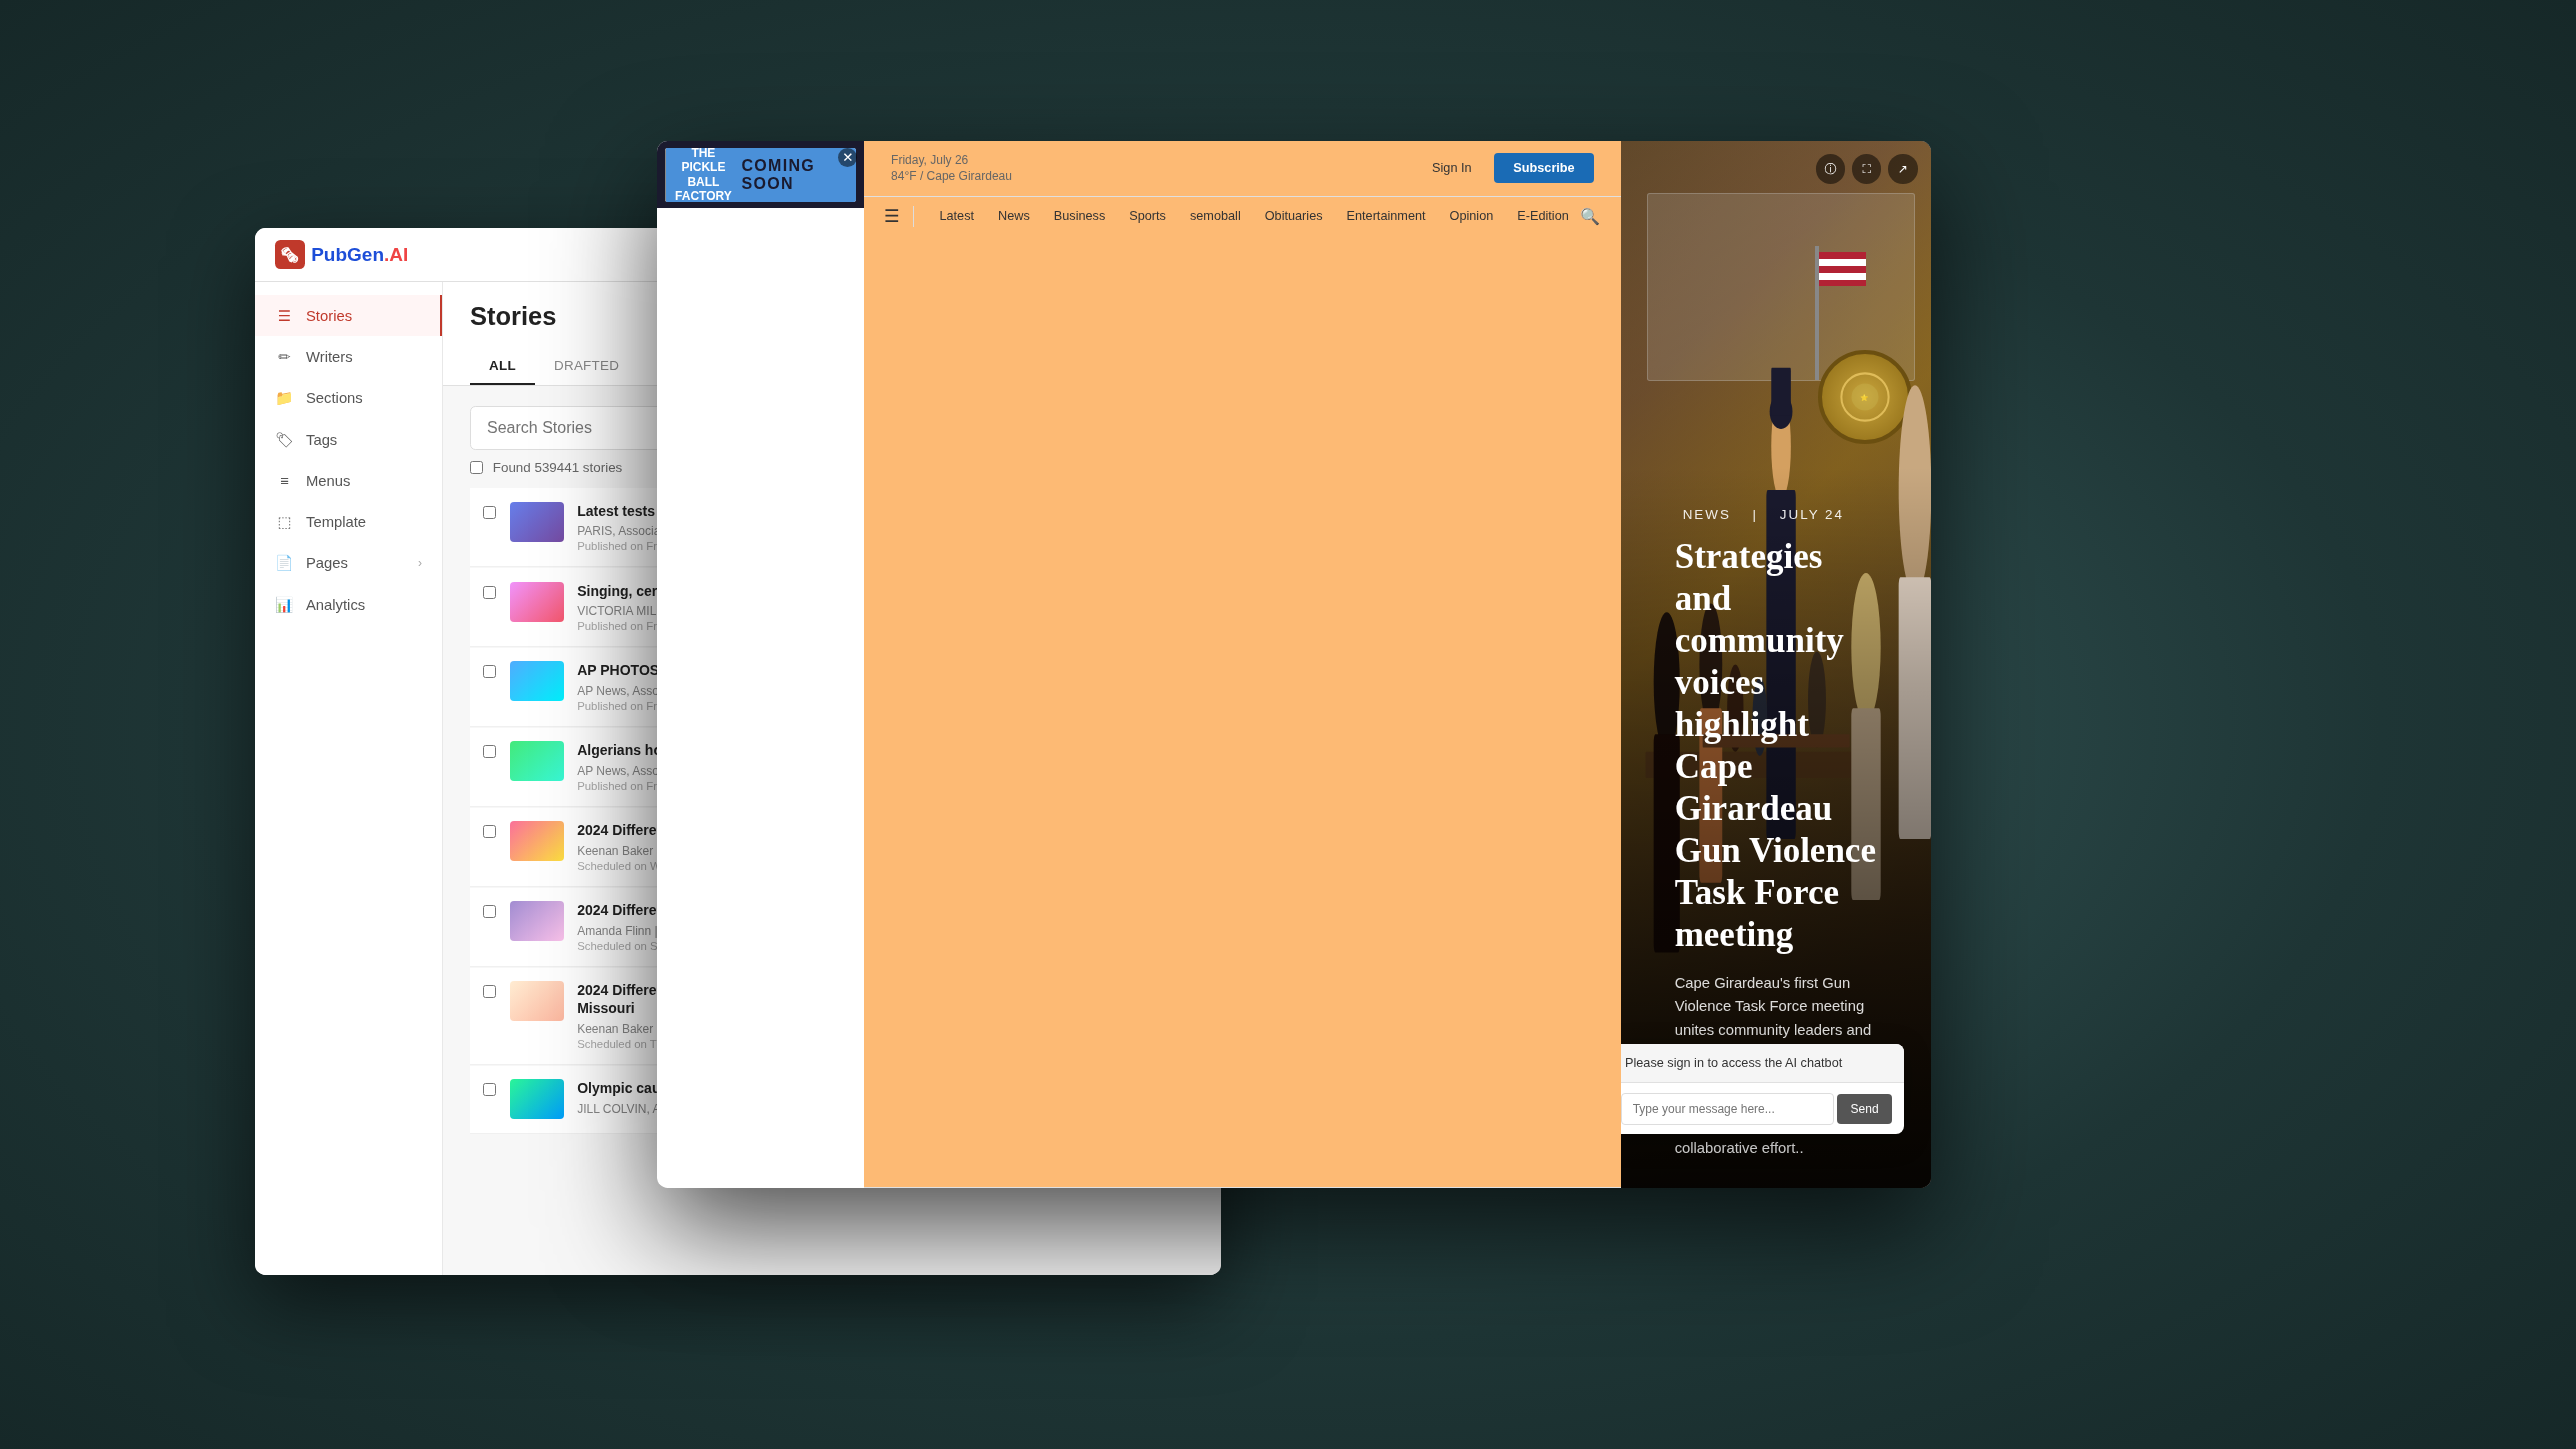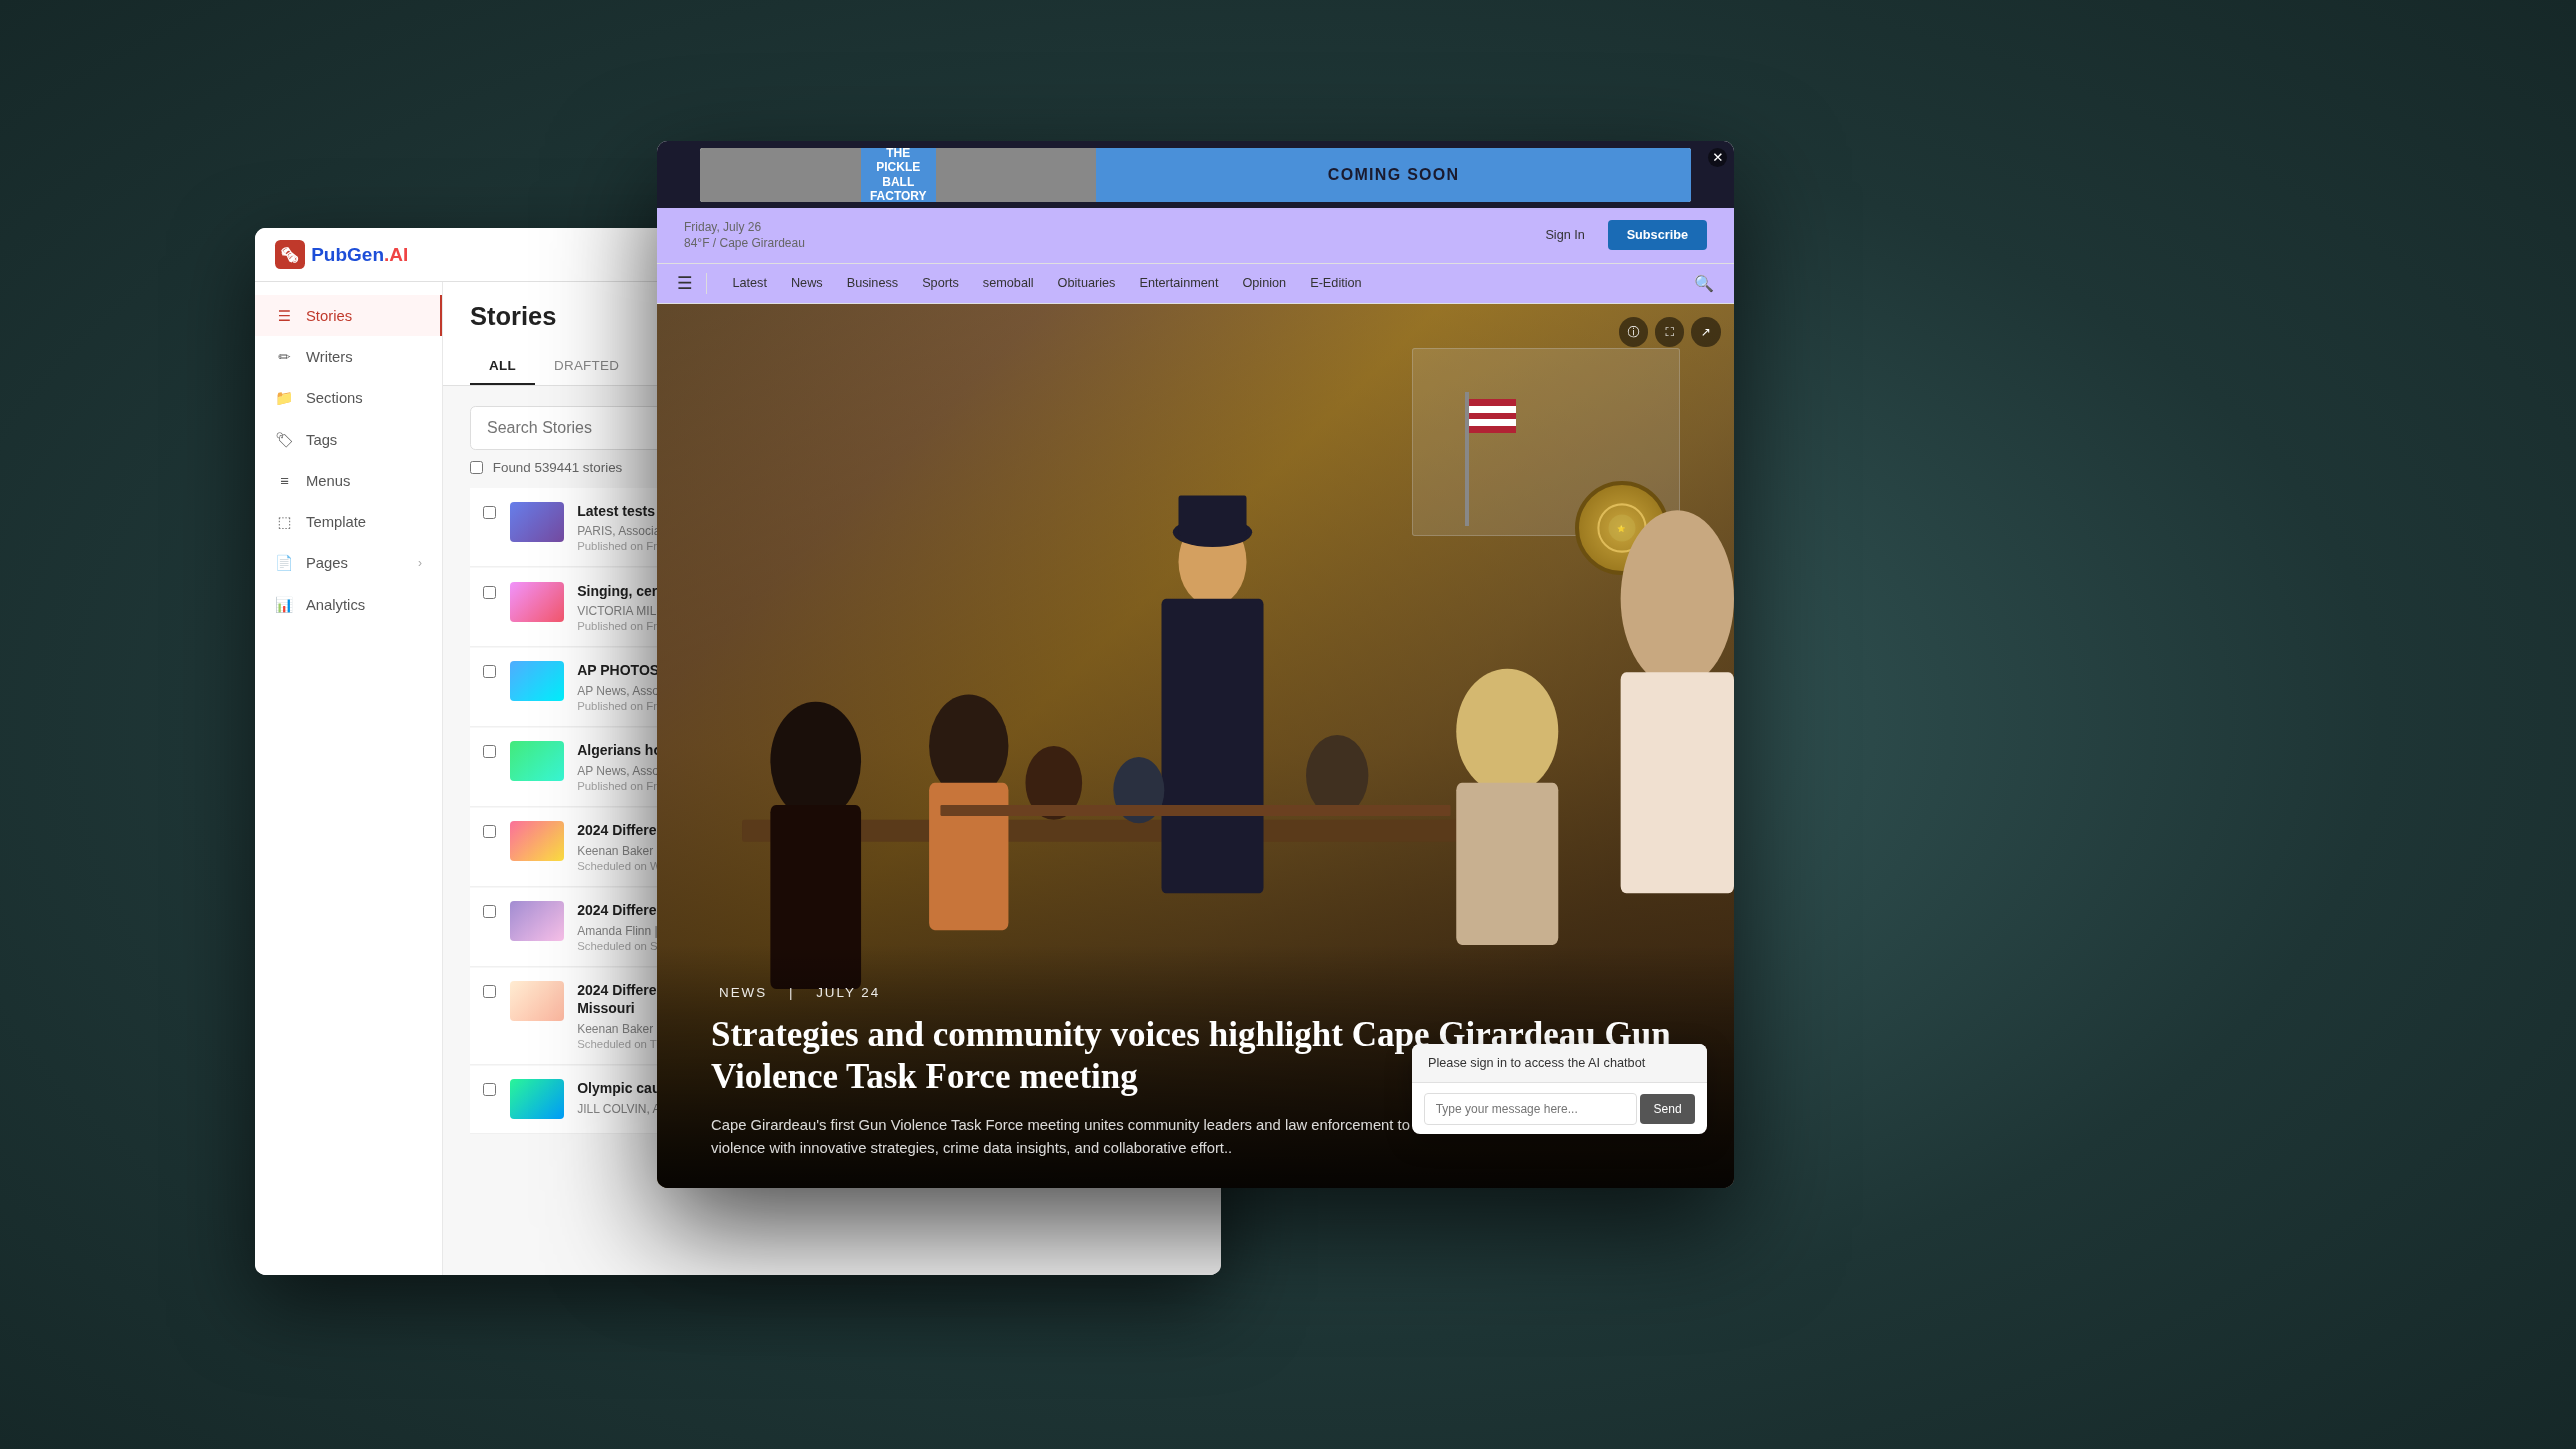--- a/index.html
+++ b/index.html
@@ -246,28 +246,28 @@
     .story-date {
       font-size: 11.4px;
       color: #aaa;
     }
 
     
     .news-window {
       position: absolute;
       left: 657px;
       top: 141px;
-      width: 1077px;
+      width: 1274px;
       height: 1047px;
       background: #fff;
       border-radius: 10.7px;
       box-shadow: 0 40px 107px rgba(0,0,0,0.7);
       overflow: hidden;
       display: flex;
-      flex-direction: column;
+      flex-direction: row;
     }
 
     
     .news-ad-banner {
       background: #1a1a2e;
       height: 67px;
       display: flex;
       align-items: center;
       justify-content: center;
       flex-shrink: 0;
@@ -324,21 +324,21 @@
       background: rgba(0,0,0,0.5);
       width: 19px; height: 19px;
       border-radius: 50%;
       display: flex;
       align-items: center;
       justify-content: center;
     }
 
     
     .news-header {
-      background: #c4b5fd;
+      background: #fdba74;
       border-bottom: 0.7px solid #e0e0e0;
       flex-shrink: 0;
     }
     .news-header-top {
       display: flex;
       align-items: center;
       justify-content: space-between;
       padding: 10.7px 27px;
     }
     .news-weather {

